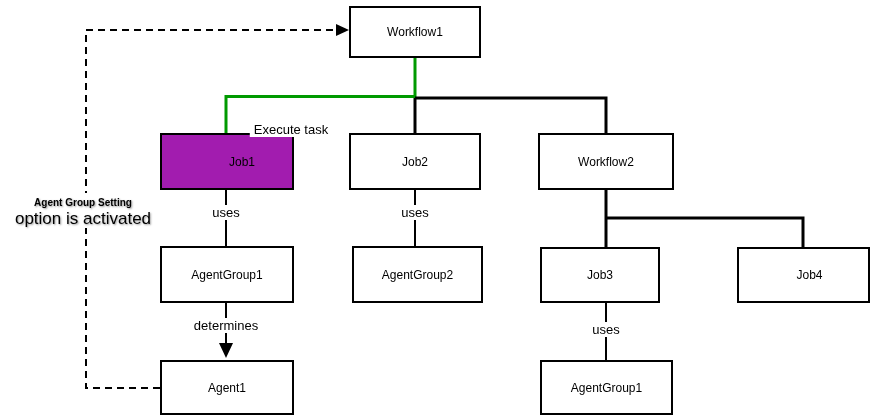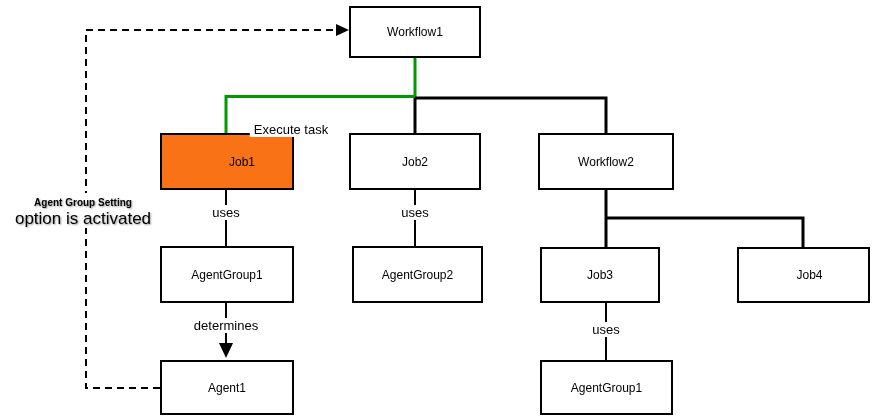--- a/index.html
+++ b/index.html
@@ -28,21 +28,21 @@
     border: 2px solid #000000;
     background: #ffffff;
     display: flex;
     align-items: center;
     justify-content: center;
     font-size: 12px;
     color: #000000;
     z-index: 2;
   }
   .node.green {
-    background: #f97316;
+    background: #a21caf;
     padding-left: 30px;
   }
   .edge-label {
     position: absolute;
     transform: translateX(-50%);
     font-size: 13px;
     line-height: 15px;
     color: #000000;
     background: #ffffff;
     padding: 0 4px;

